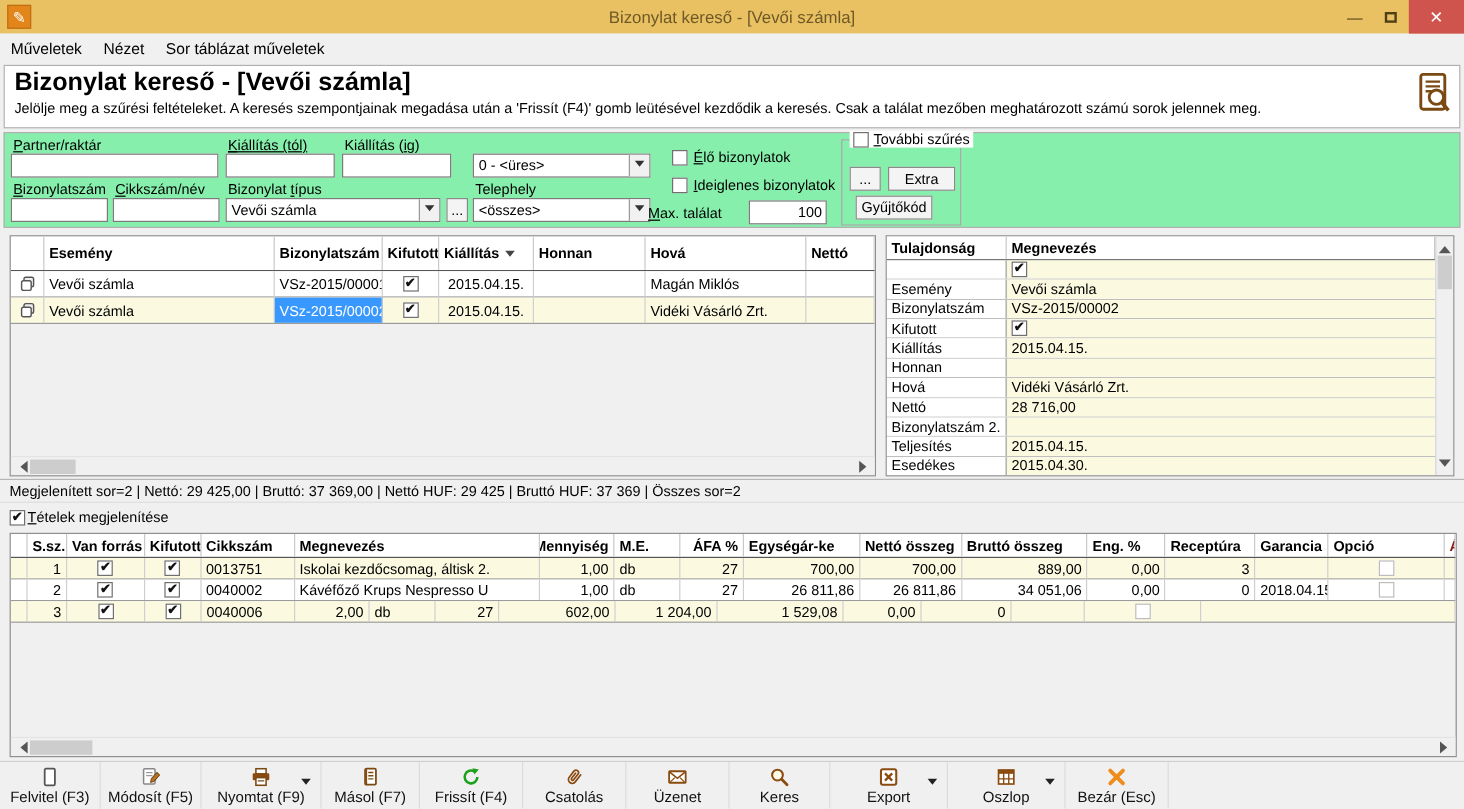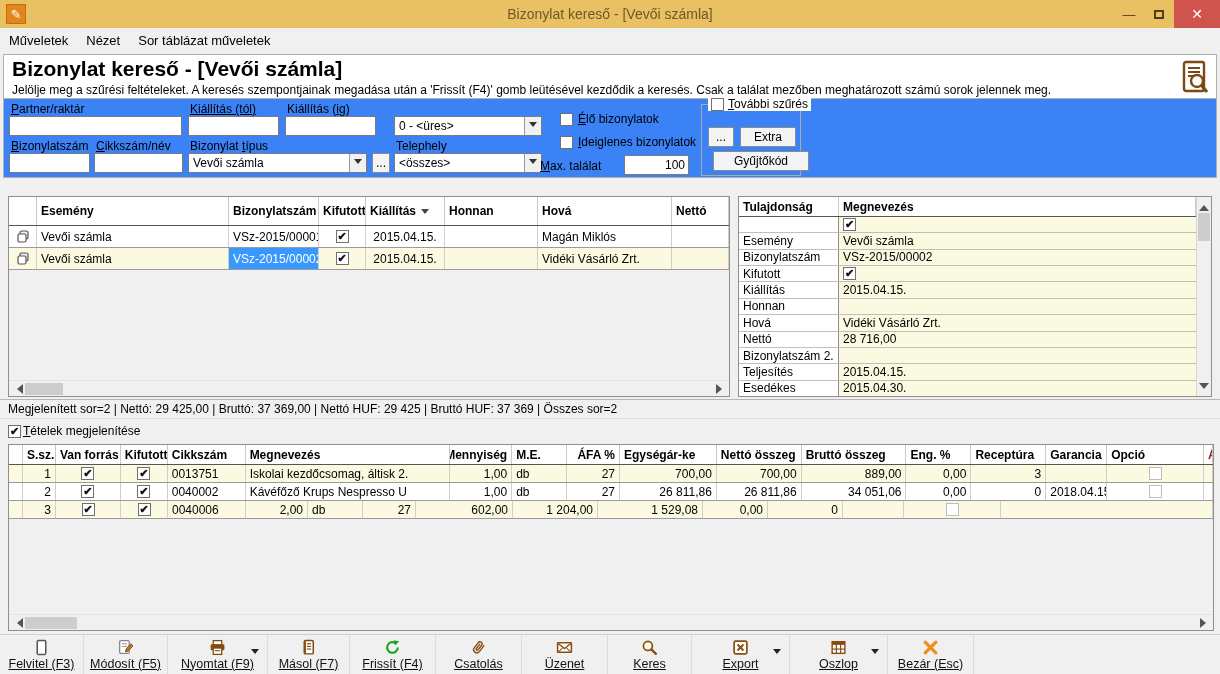--- a/index.html
+++ b/index.html
@@ -19,21 +19,21 @@
   .menubar { position:absolute; left:0; top:28px; width:1220px; height:24px; background:#f0f0f0; display:flex; align-items:center; }
   .menu-item { padding:4px 9px; font-size:13px; }
 
   
   .header-panel { position:absolute; left:3px; top:54px; width:1214px; height:53px; background:#fff; border:1px solid #b0b0b0; padding:2px 8px; }
   .page-title { font-size:21px; font-weight:bold; }
   .page-subtitle { font-size:12px; margin-top:2px; }
   .header-search { position:absolute; right:6px; top:5px; }
 
   
-  .filter-panel { position:absolute; left:3px; top:98px; width:1214px; height:80px; background:#3b82f6; border:1px solid #b0b0b0; }
+  .filter-panel { position:absolute; left:3px; top:110px; width:1214px; height:80px; background:#86efac; border:1px solid #b0b0b0; }
   .flabel { position:absolute; font-size:12px; white-space:nowrap; }
   .ftext { position:absolute; height:20px; border:1px solid #7b7b7b; background:#fff; font-size:12px; padding:0 3px; }
   .combo { position:absolute; height:20px; border:1px solid #7b7b7b; background:#fff; display:flex; }
   .combo-value { flex:1; padding:2px 4px; white-space:nowrap; overflow:hidden; }
   .combo-arrow { width:17px; border-left:1px solid #9a9a9a; background:#f1f1f1; display:flex; align-items:center; justify-content:center; }
   .tri-down { width:0; height:0; border:4px solid transparent; border-top:5px solid #333; margin-top:4px; }
   .cb { width:13px; height:13px; border:1px solid #707070; background:#fff; display:inline-flex; align-items:center; justify-content:center; flex:none; position:relative; }
   .cb.checked::after { content:"✔"; font-size:11px; font-weight:bold; color:#111; line-height:1; }
   .cb.dim { border-color:#bdbdbd; }
   .fcheck { position:absolute; display:flex; align-items:center; gap:5px; }
@@ -90,21 +90,21 @@
   .ig { left:8px; top:444px; width:1206px; height:187px; }
   .ig .g-head{height:20px;} .ig .g-row{height:18px;}
   .ig .k0{width:14px;} .ig .k1{width:33px;} .ig .k2{width:65px;} .ig .k3{width:47px;}
   .ig .k4{width:78px;} .ig .k5{width:205px;} .ig .k6{width:62px;} .ig .k7{width:55px;}
   .ig .k8{width:53px;} .ig .k9{width:97px;} .ig .k10{width:85px;} .ig .k11{width:105px;}
   .ig .k12{width:65px;} .ig .k13{width:75px;} .ig .k14{width:61px;} .ig .k15{width:97px;}
   .ig .k16{flex:1; color:#8b1a1a;}
 
   
   .btoolbar { position:absolute; left:0; top:634px; width:1220px; height:40px; background:#f0f0f0; border-top:1px solid #cfcfcf; display:flex; }
-  .tb-btn { height:100%; border-right:1px solid #dcdcdc; display:flex; flex-direction:column; align-items:center; justify-content:center; gap:1px; position:relative; font-size:12.5px; color:#111;text-decoration:underline; }
+  .tb-btn { height:100%; border-right:1px solid #dcdcdc; display:flex; flex-direction:column; align-items:center; justify-content:center; gap:1px; position:relative; font-size:12.5px; color:#111; }
   .tb-arrow { position:absolute; right:8px; top:14px; width:0; height:0; border:4px solid transparent; border-top:5px solid #222; }
   .icon16 { width:17px; height:17px; display:block; }
 </style>
 </head>
 <body>
 
 <div class="titlebar">
   <span class="app-icon">✎</span>
   <span class="title-text">Bizonylat kereső - [Vevői számla]</span>
   <div class="win-controls">
@@ -184,21 +184,21 @@
   <span class="flabel" style="left:536px; top:60px;"><u>M</u>ax. találat</span>
   <input class="ftext" style="left: 620px; top: 56px; width: 65px; text-align: right;" value="100">
 
   <div class="groupbox">
     <div class="group-legend">
       <span class="cb"></span>
       <span><u>T</u>ovábbi szűrés</span>
     </div>
     <button class="btn" style="left:6px; top:22px; width:26px; height:20px;">...</button>
     <button class="btn" style="left:38px; top:22px; width:56px; height:20px;">Extra</button>
-    <button class="btn" style="left:11px; top:46px; width:96px; height:20px;">Gyűjtőkód</button>
+    <button class="btn" style="left:11px; top:46px; width:64px; height:20px;">Gyűjtőkód</button>
   </div>
 </div>
 
 <div class="grid mg">
   <div class="g-head">
     <span class="gc c0"></span>
     <span class="gc c1">Esemény</span>
     <span class="gc c2">Bizonylatszám</span>
     <span class="gc c3">Kifutott</span>
     <span class="gc c4">

